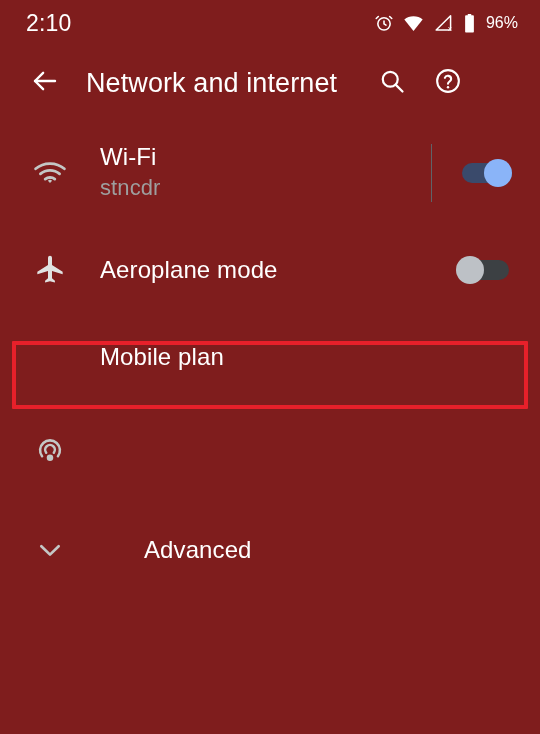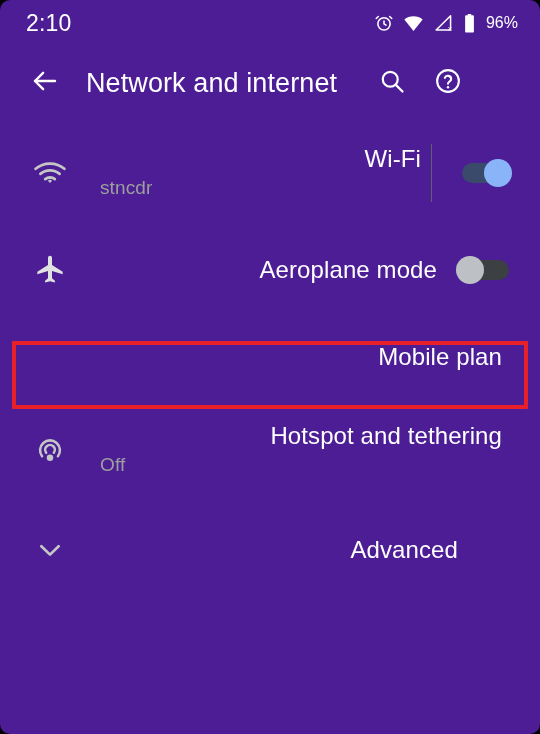--- a/index.html
+++ b/index.html
@@ -12,22 +12,21 @@
     height: 734px;
     overflow: hidden;
     font-family: "Liberation Sans", sans-serif;
     color: #ffffff;
     -webkit-font-smoothing: antialiased;
   }
   .phone {
     position: relative;
     width: 540px;
     height: 734px;
-    background: #4c1d95;
-    border-radius: 10px;
+    background: #7f1d1d;
   }
 
   
   .status-bar {
     position: absolute;
     top: 0; left: 0;
     width: 540px;
     height: 46px;
     display: flex;
     align-items: center;
@@ -121,24 +120,23 @@
     flex-direction: column;
     justify-content: center;
     padding-right: 10px;
   }
   .row-title {
     font-size: 24px;
     font-weight: 400;
     color: #ffffff;
     line-height: 1.18;
     letter-spacing: 0.1px;
-    text-align: right;
   }
   .row-sub {
-    font-size: 19px;
+    font-size: 22px;
     font-weight: 400;
     color: #9e9e9e;
     line-height: 1.3;
     margin-top: 3px;
     letter-spacing: 0.1px;
   }
   .row-divider {
     width: 1px;
     height: 58px;
     background: #5f6368;
@@ -271,21 +269,21 @@
       <div class="row-end">
         <div class="row-divider"></div>
         <div class="switch on">
           <div class="track"></div>
           <div class="thumb"></div>
         </div>
       </div>
     </div>
 
 
-    <div class="row" style="min-height:88px;gap:9px;">
+    <div class="row" style="min-height:88px;">
       <div class="row-icon">
         <span>
           <svg width="32" height="32" viewBox="0 0 24 24">
             <path d="M21.5 15.2v-1.9l-8-5V2.8a1.5 1.5 0 0 0-3 0v5.5l-8 5v1.9l8-2.5v5.5L8.3 20v1.4l3.7-1 3.7 1V20l-2.2-1.8v-5.5z" fill="#e0e2e1"></path>
           </svg>
         </span>
       </div>
       <div class="row-text">
         <div class="row-title">Aeroplane mode</div>
       </div>
@@ -308,24 +306,20 @@
     <div class="row" style="min-height:100px;">
       <div class="row-icon">
         <span>
           <svg width="34" height="34" viewBox="0 0 24 24" fill="none" stroke="#c4c7c5" stroke-width="1.8" stroke-linecap="round">
             <path d="M6.4 16.4a7 7 0 1 1 11.2 0"></path>
             <path d="M9.3 13.9a3.4 3.4 0 1 1 5.4 0"></path>
             <circle cx="12" cy="17.4" r="2.3" fill="#c4c7c5" stroke="none"></circle>
           </svg>
         </span>
       </div>
-      <div class="row-text">
-        <div class="row-title">Hotspot and tethering</div>
-        <div class="row-sub">Off</div>
-      </div>
       <div class="row-end"></div>
     </div>
 
     <div class="row" style="min-height:100px;gap:44px;">
       <div class="row-icon">
         <span>
           <svg width="32" height="32" viewBox="0 0 24 24" fill="none" stroke="#c4c7c5" stroke-width="2" stroke-linecap="round" stroke-linejoin="round">
             <path d="M5.5 9.2 12 15.5l6.5-6.3"></path>
           </svg>
         </span>

